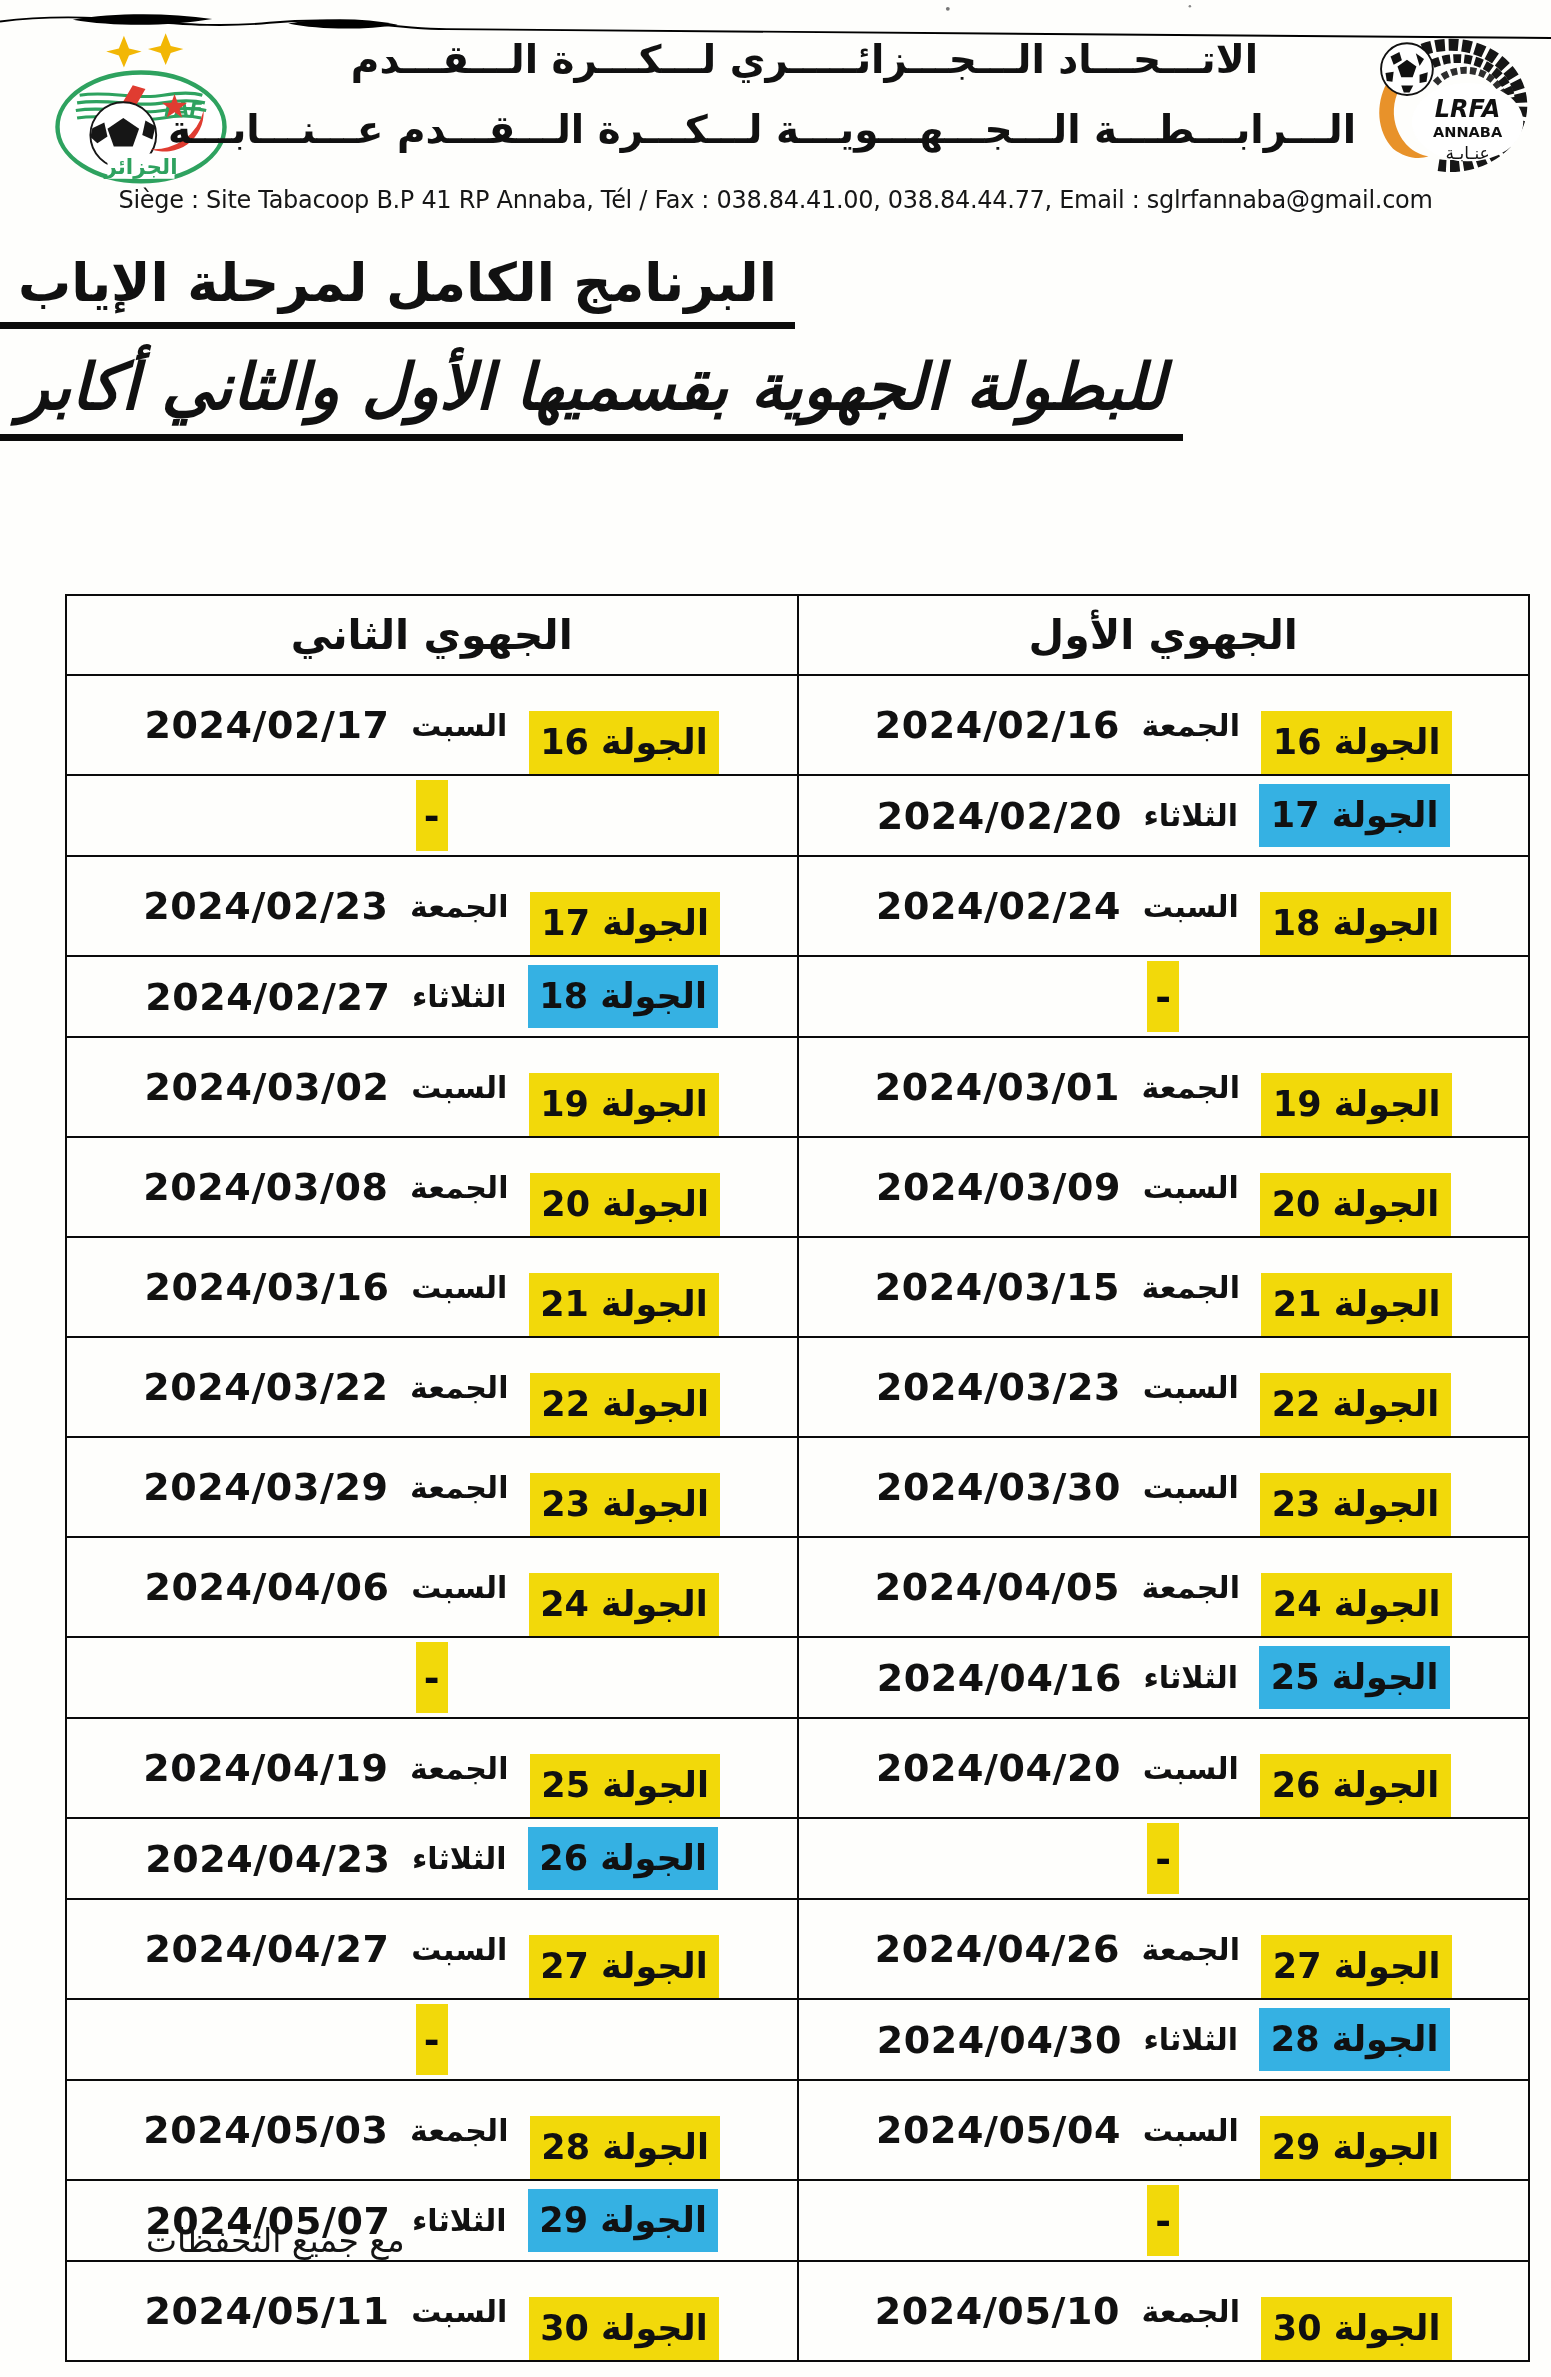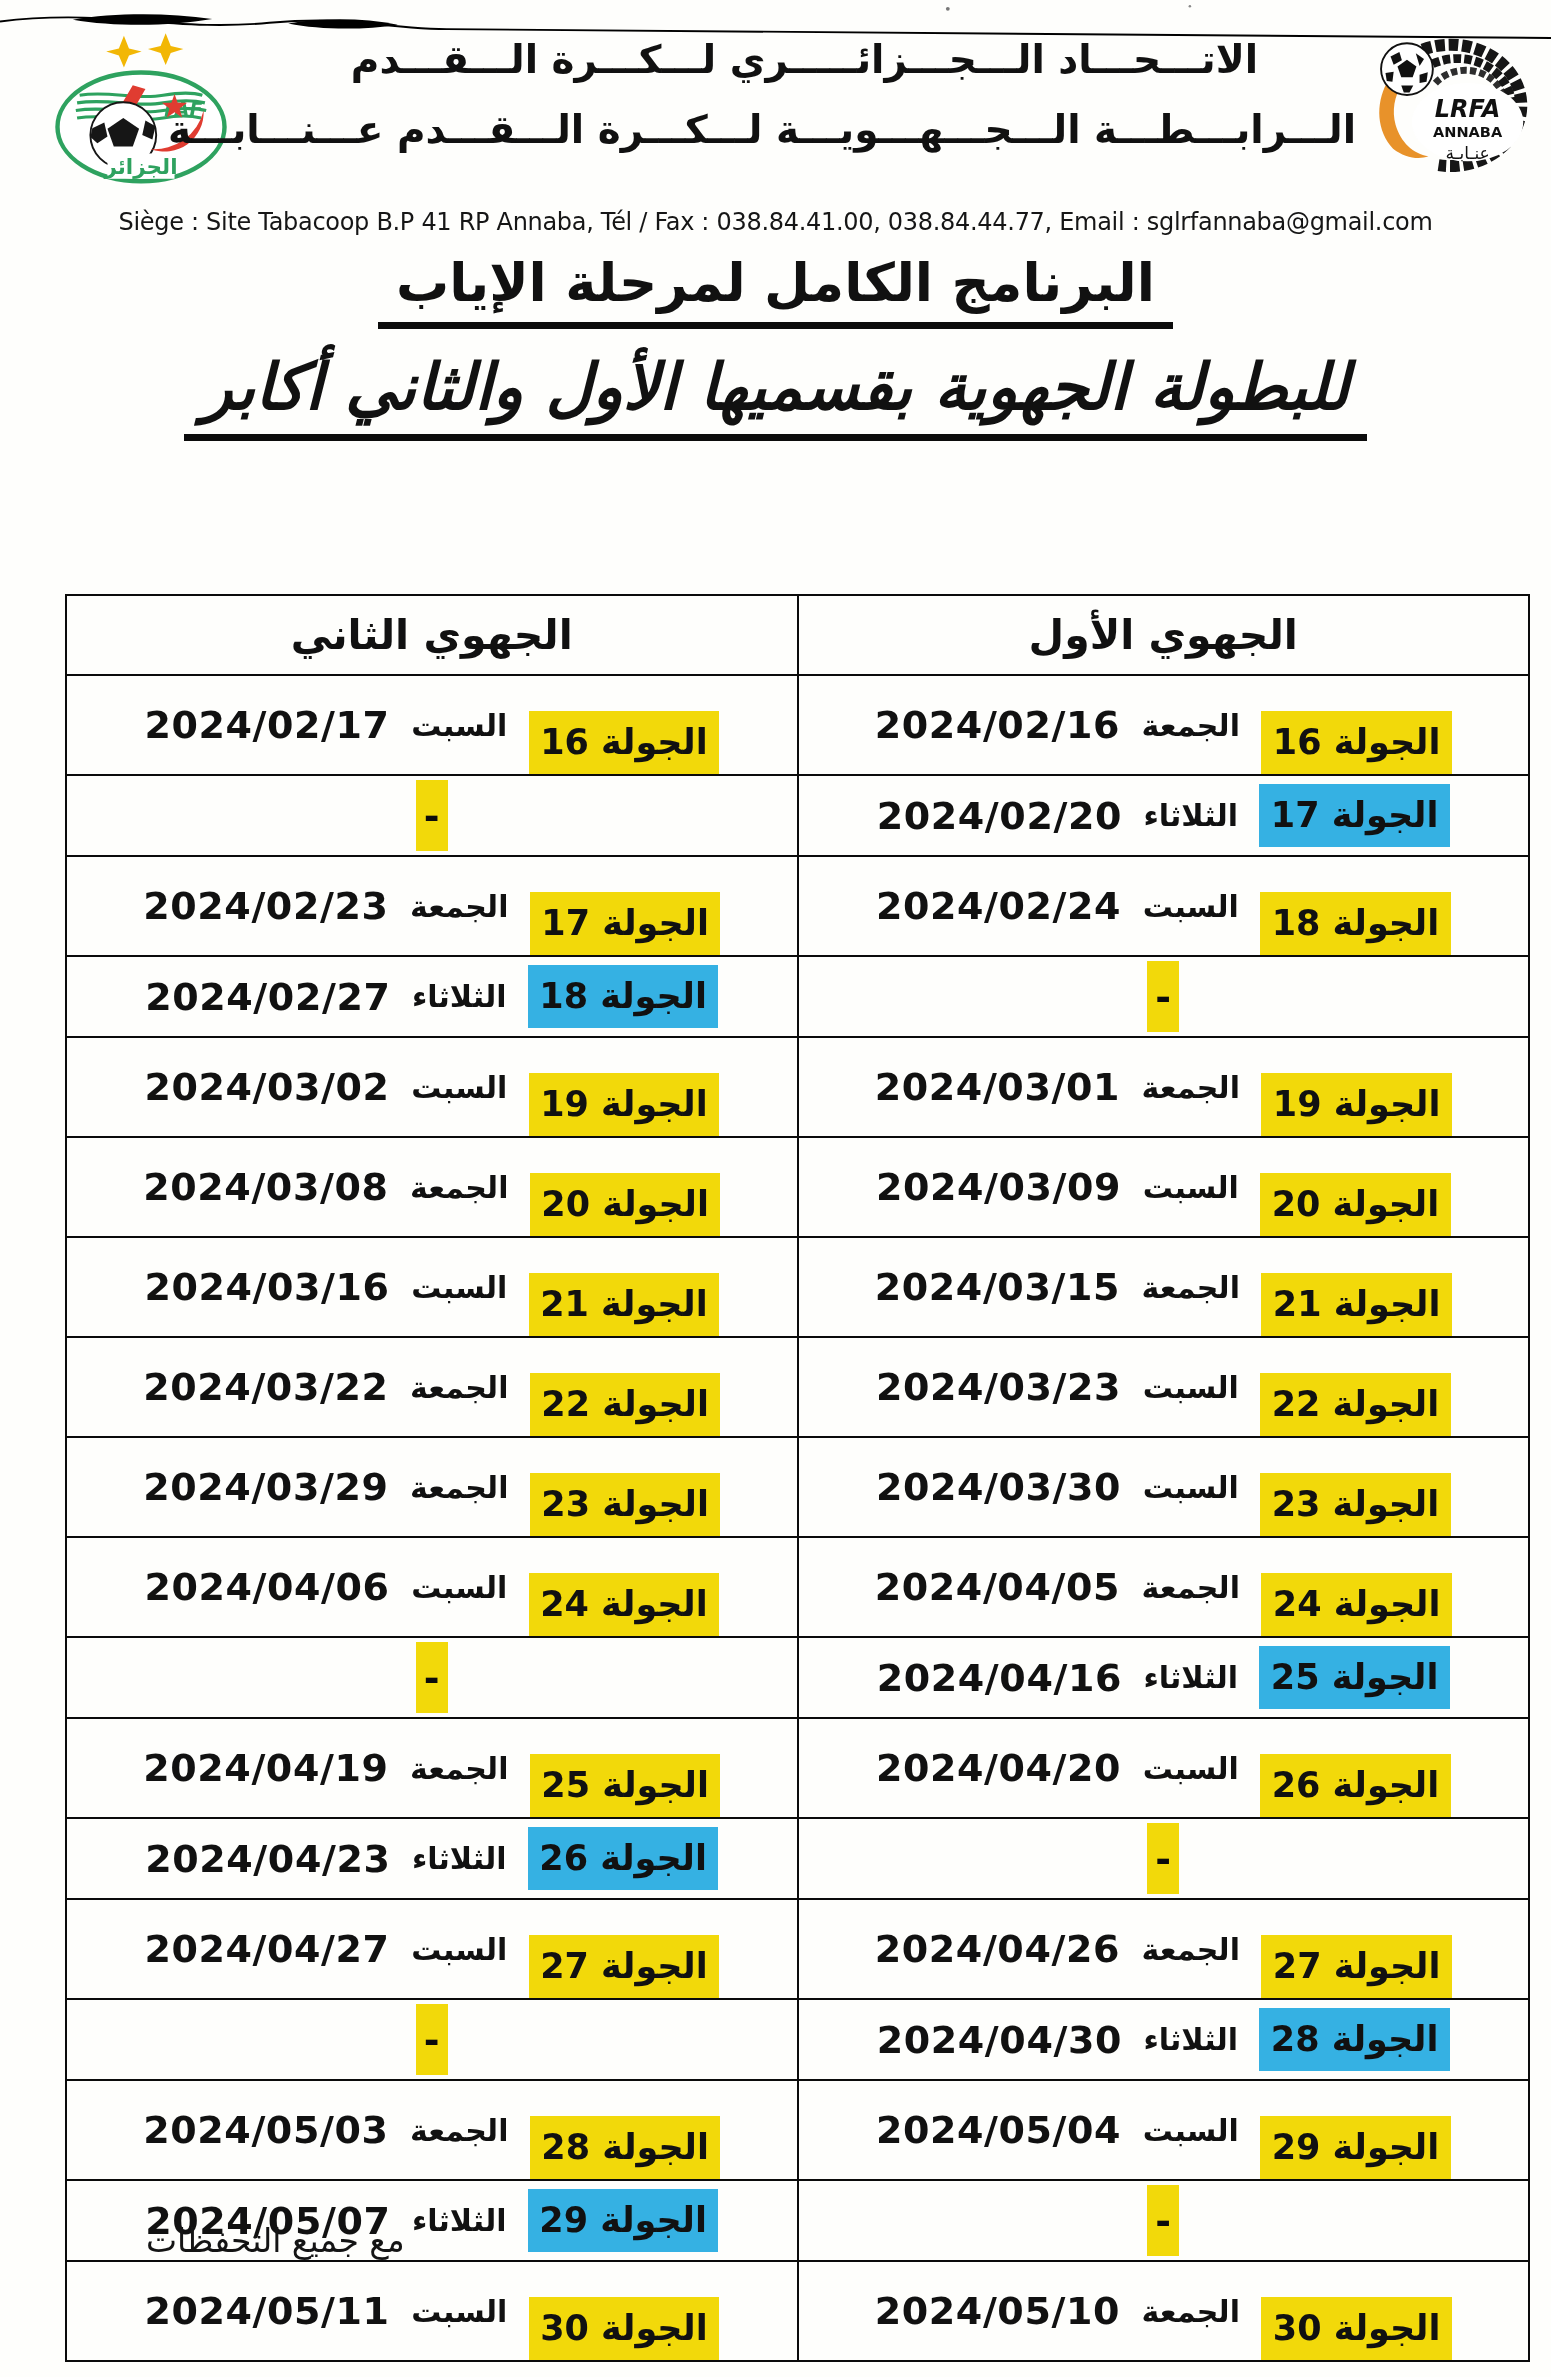--- a/index.html
+++ b/index.html
@@ -23,25 +23,25 @@
   .scan-artifact{position:absolute;left:0;top:0;width:1551px;height:57px;}
 
   
   .faf-logo{position:absolute;left:49px;top:32px;width:184px;height:155px;}
   .lrfa-logo{position:absolute;left:1361px;top:35px;width:181px;height:139px;}
   .org-block{position:absolute;left:253px;top:39px;width:1103px;text-align:center;direction:rtl;}
   .org-line{font-size:39px;font-weight:bold;line-height:1.08;white-space:nowrap;}
   .org-line.second{margin-top:28px;}
   .contact-line{
     position:absolute;left:0;top:186px;width:1551px;text-align:center;
-    font-size:24px;letter-spacing:-0.3px;color:#161616;font-family:"DejaVu Sans",sans-serif;margin-top:22px;
+    font-size:24px;letter-spacing:-0.3px;color:#161616;font-family:"DejaVu Sans",sans-serif;
   }
 
   
-  .titles{position:absolute;left:0;top:253px;width:1551px;text-align:center;direction:rtl;}
+  .titles{position:absolute;left:0;top:253px;width:1551px;text-align:left;direction:rtl;}
   .title-line{display:block;}
   .title-line>span{
     display:inline-block;border-bottom:7px solid #0c0c0c;padding:0 18px 10px;
     font-weight:bold;line-height:1.12;white-space:nowrap;
   }
   .title-1{margin-bottom:23px;} .title-1>span{font-size:53px;}
   .title-2{margin-bottom:34px;} .title-2>span{font-size:64px;font-style:italic;}
   .title-3>span{font-size:47px;padding-bottom:12.7px;}
 
   

